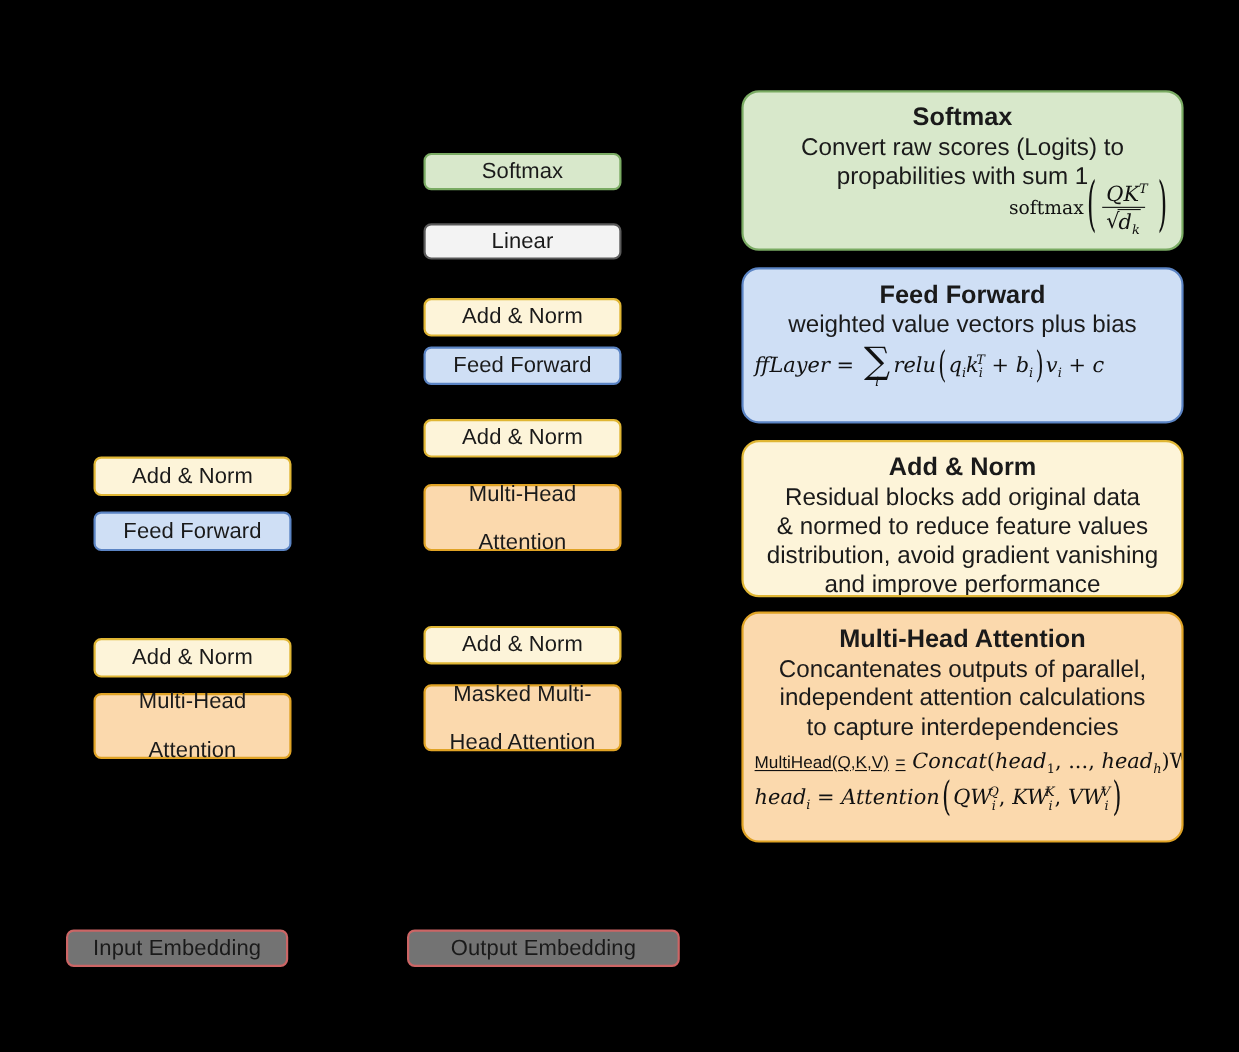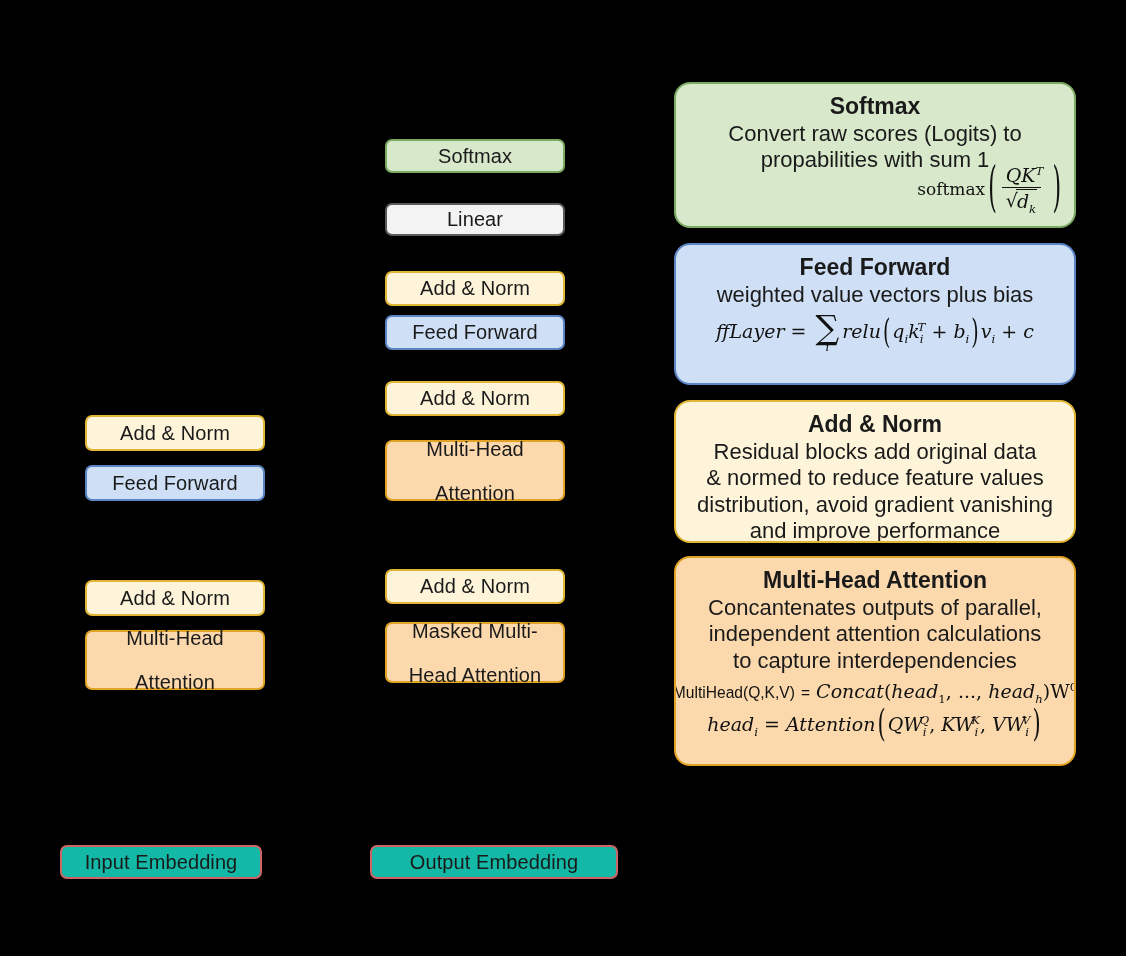--- a/index.html
+++ b/index.html
@@ -33,21 +33,21 @@
     letter-spacing: 0.1px;
     padding: 2px 4px;
   }
   .node.two-line { line-height: 1.2; gap: 20px; }
 
   .c-green  { background: #d8e8cb; border-color: #7aab63; }
   .c-gray   { background: #f3f3f3; border-color: #5a5a5a; text-align: center; }
   .c-cream  { background: #fdf4d9; border-color: #e0b634; }
   .c-blue   { background: #cfdff5; border-color: #5b84c4; }
   .c-orange { background: #fbd9ad; border-color: #e0a325; }
-  .c-pink   { background: #14b8a6; border-color: #cc6565; }
+  .c-pink   { background: #737373; border-color: #cc6565; }
 
   
   .panel {
     position: absolute;
     box-sizing: border-box;
     border-radius: 16px;
     border: 2px solid #000;
     padding: 6px 10px 8px 10px;
     color: #1a1a1a;
     text-align: center;
@@ -126,27 +126,28 @@
     line-height: 0.82;
     margin: 0 3px;
     vertical-align: middle;
   }
   .bigsum .sig { font-size: 1.75em; font-weight: 500; }
   .bigsum .sub-i { font-size: 0.62em; font-style: italic; margin-top: 1px; }
 
   .formula-line {
     display: flex;
     align-items: center;
-    justify-content: center;
+    justify-content: flex-start;
     width: 100%;
   }
   .sans-inline {
     font-family: "Liberation Sans", sans-serif;
     font-style: normal;
     font-size: 0.82em;
+    text-decoration: underline;
   }
 </style>
 </head>
 <body>
 
 <div id="canvas">
 
   <div class="node c-cream" style="left:85px; top:415px; width:180px; height:36px;">
     <span>Add &amp; Norm</span>
   </div>

